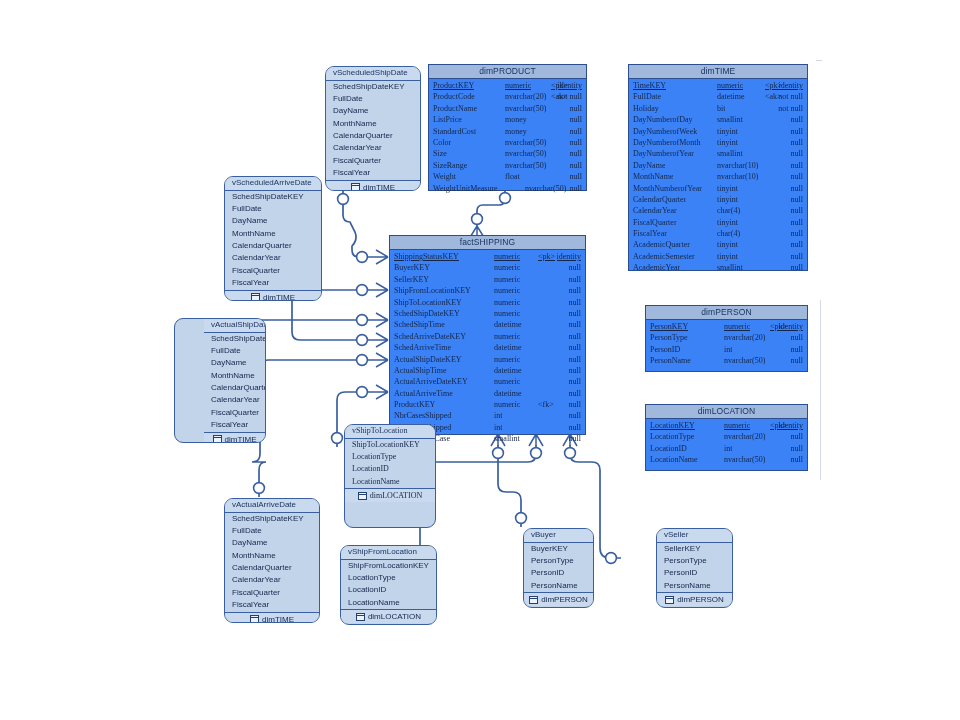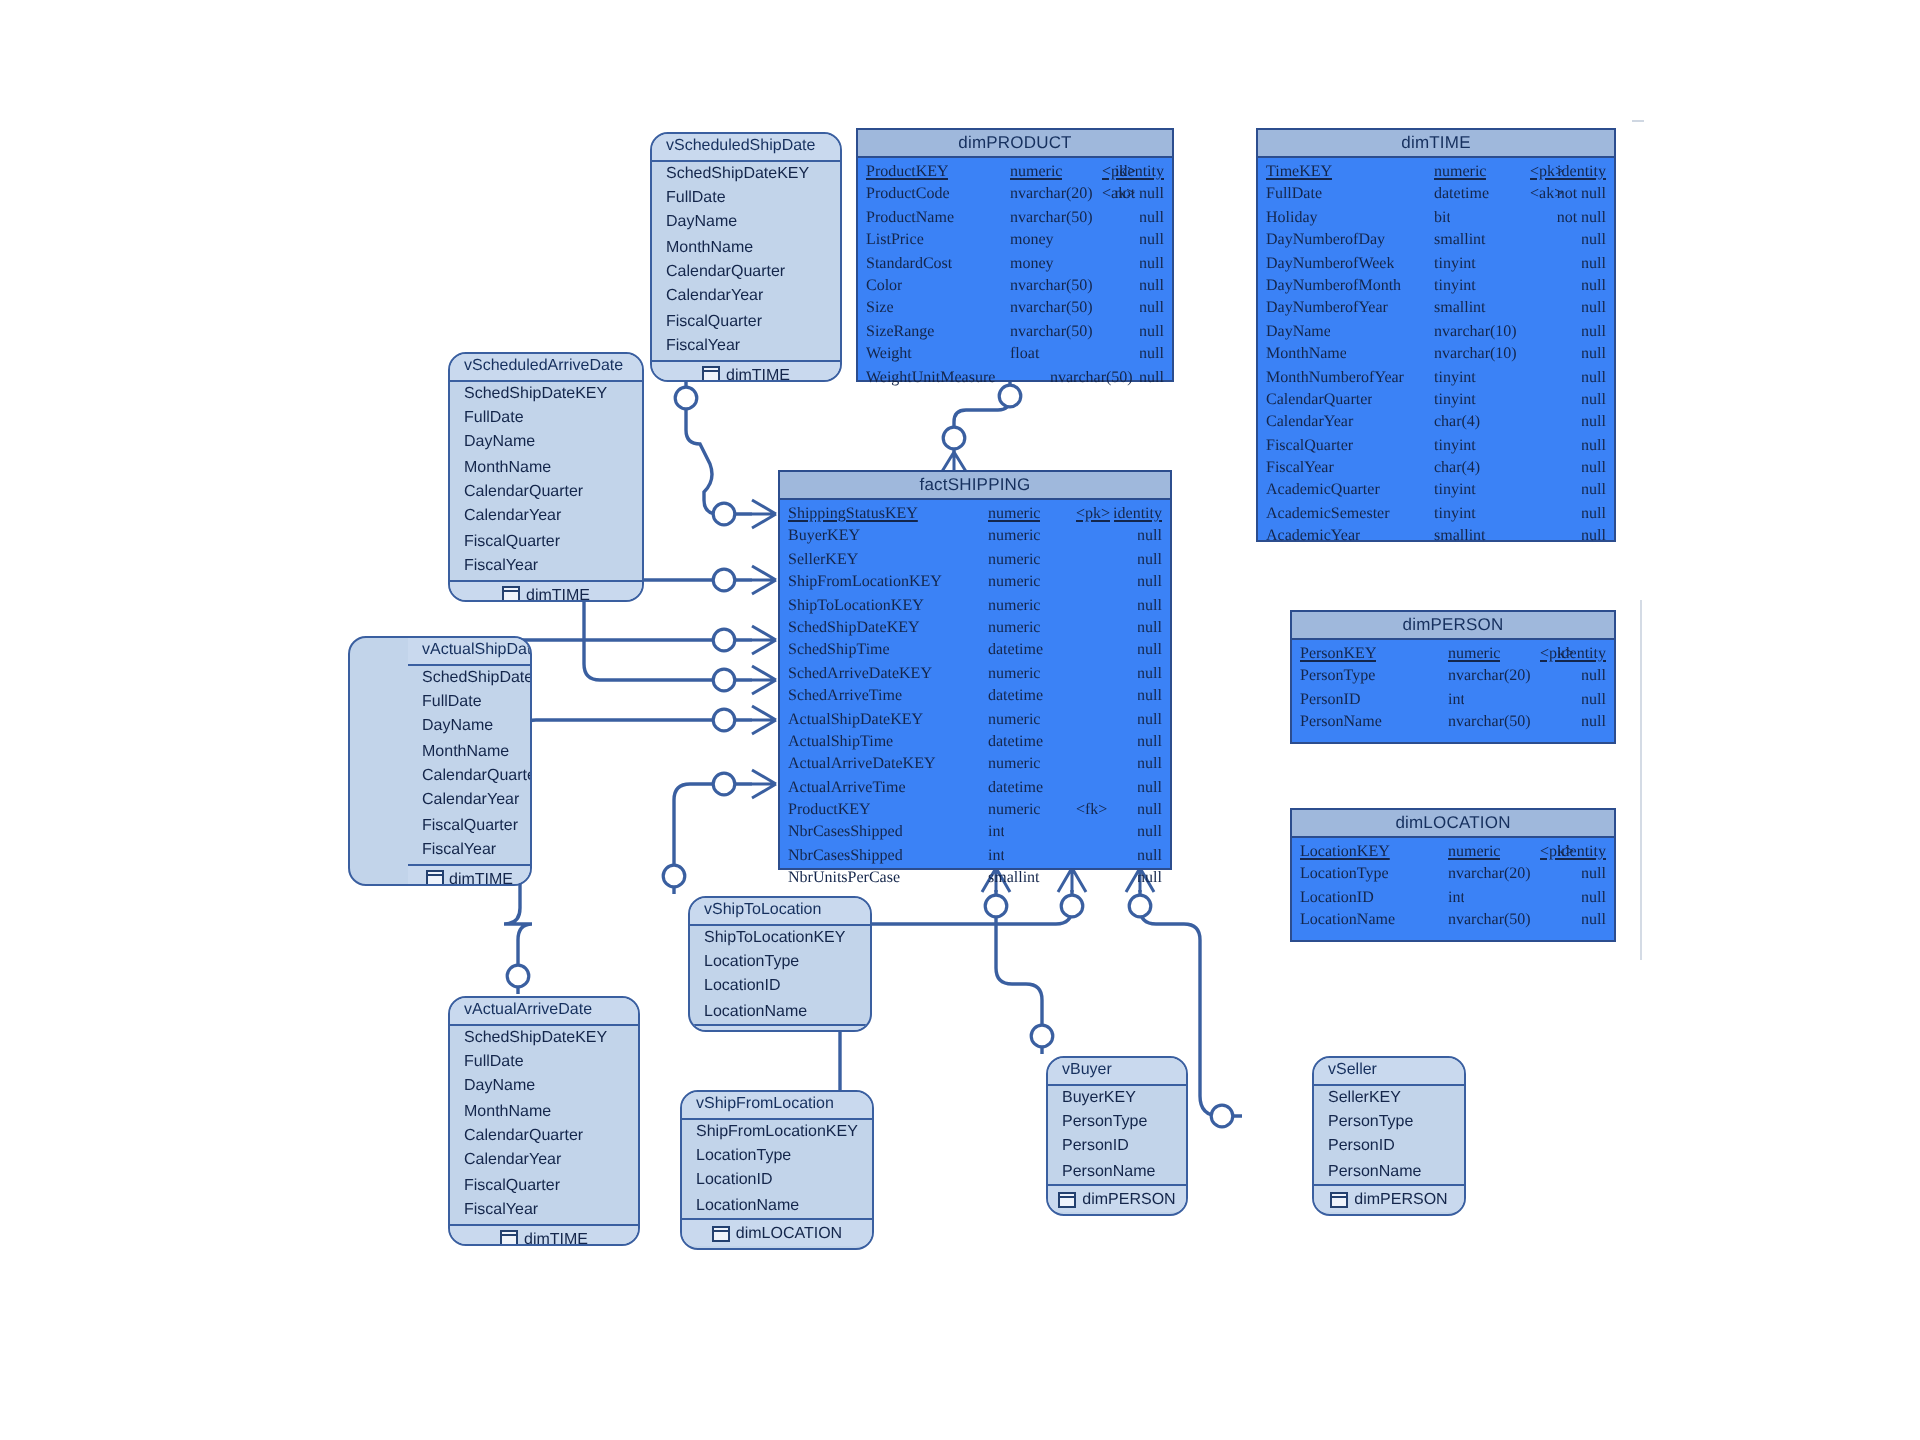--- a/index.html
+++ b/index.html
@@ -513,21 +513,21 @@
     <div class="vrow">CalendarQuarter</div>
     <div class="vrow">CalendarYear</div>
     <div class="vrow">FiscalQuarter</div>
     <div class="vrow">FiscalYear</div>
     <div class="vfoot">
         <span class="gi"></span>
         <span>dimTIME</span>
       </div>
   </div>
 
-  <div class="view" style="left:310px;top:448px;width:92px;height:68px;">
+  <div class="view" style="left:310px;top:424px;width:92px;height:104px;font-family:Liberation Serif, serif;">
     <div class="vhd">vShipToLocation</div>
     <div class="vrow">ShipToLocationKEY</div>
     <div class="vrow">LocationType</div>
     <div class="vrow">LocationID</div>
     <div class="vrow">LocationName</div>
     <div class="vfoot">
         <span class="gi"></span>
         <span>dimLOCATION</span>
       </div>
   </div>

